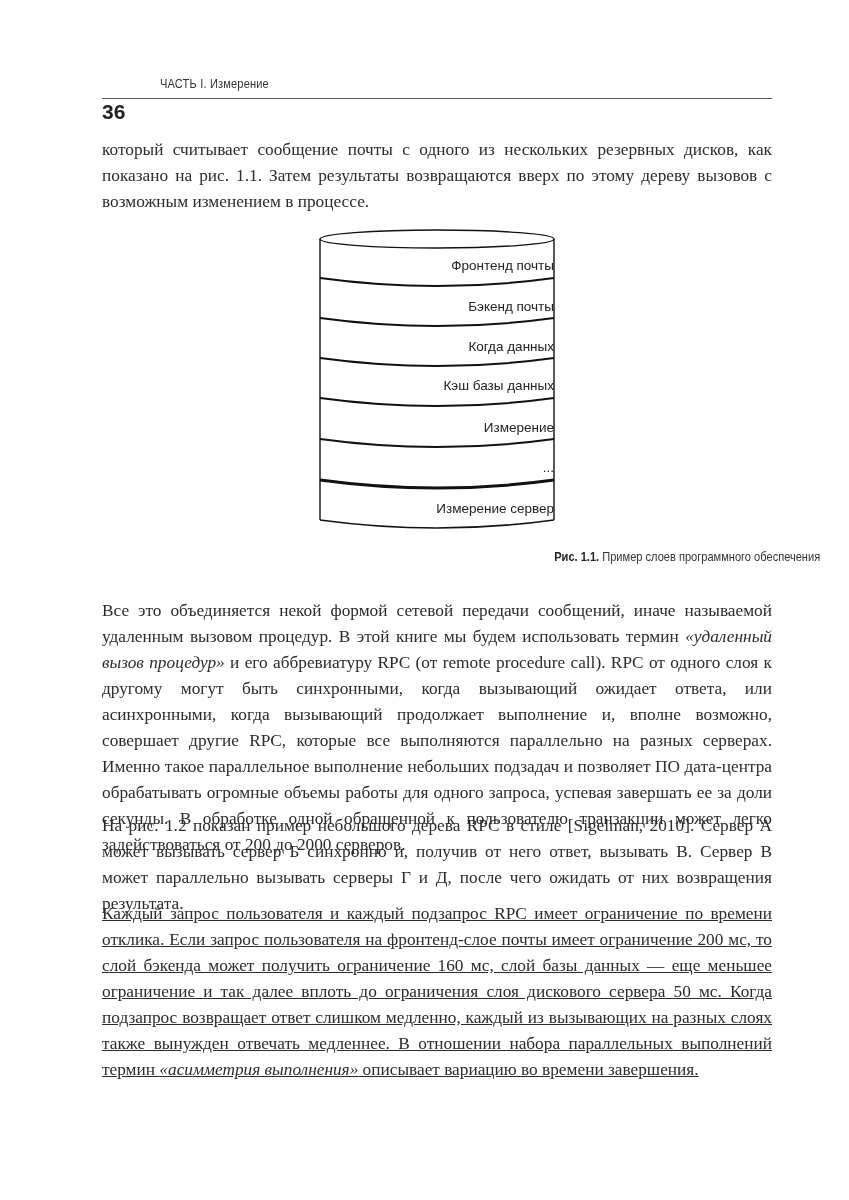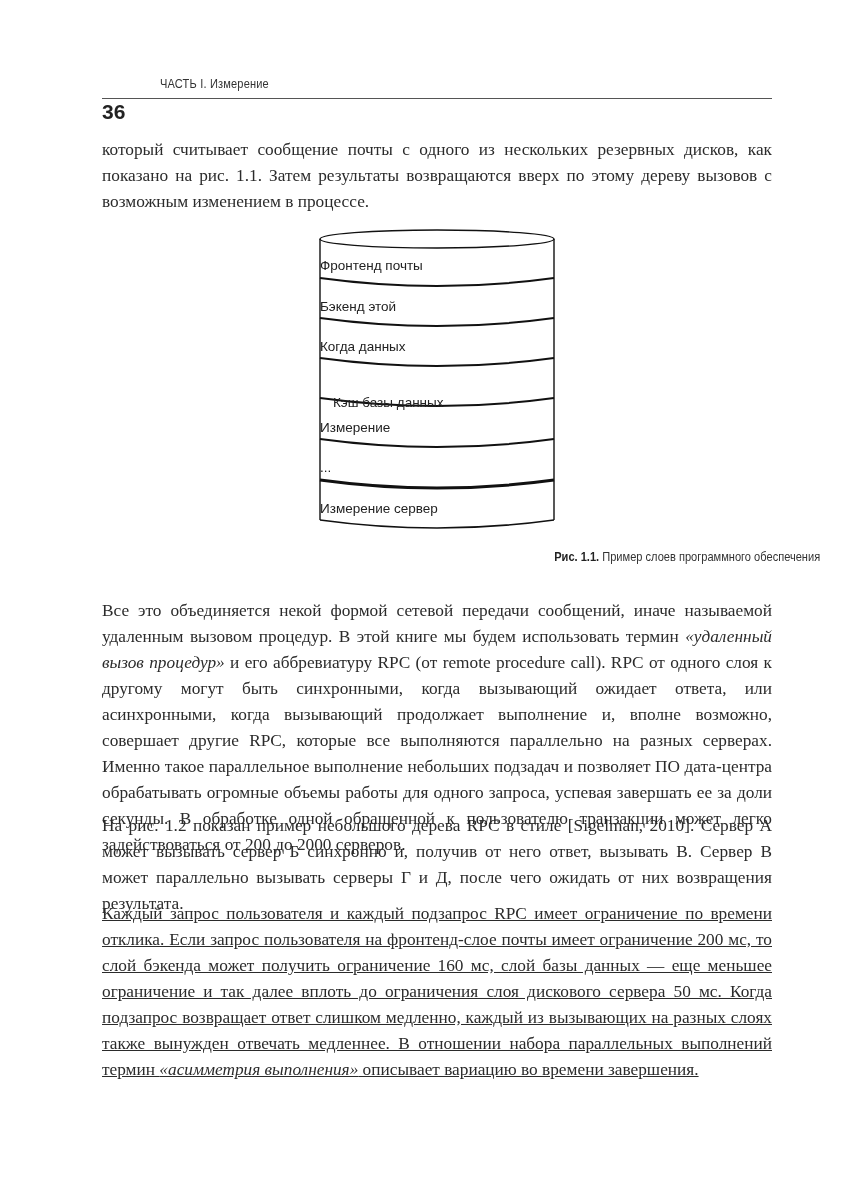--- a/index.html
+++ b/index.html
@@ -8,21 +8,21 @@
     .page-num { position: absolute; left: 0; top: 2px; font-family: "Liberation Sans", sans-serif; font-weight: bold; font-size: 21px; color: #222; margin-top: 28px; }
     .running-head { position: absolute; left: 58px; top: 6px; font-family: "Liberation Sans", sans-serif; font-size: 13px; color: #333; transform: scaleX(0.85); transform-origin: left; letter-spacing: 0.2px; }
     .para { position: absolute; left: 102px; width: 670px; font-family: "Liberation Serif", serif; font-size: 17.3px; line-height: 26px; text-align: justify; text-align-last: left; color: #2b2b2b; }
     .para i { font-style: italic; }
     #p0 { top: 137px; }
     #p1 { top: 598px; }
     #p2 { top: 813px; }
     #p3 { top: 901px; text-decoration: underline; }
     .figure { position: absolute; left: 300px; top: 222px; width: 280px; height: 320px; }
     .figure svg { position: absolute; left: 0; top: 0; }
-    .layer-label { position: absolute; left: 20px; width: 234px; text-align: left; font-family: "Liberation Sans", sans-serif; font-size: 13.5px; color: #222; }
+    .layer-label { position: absolute; left: 20px; width: 234px; text-align: right; font-family: "Liberation Sans", sans-serif; font-size: 13.5px; color: #222; }
     .caption { position: absolute; left: 0; width: 849px; top: 549px; text-align: right; font-family: "Liberation Sans", sans-serif; font-size: 13.5px; color: #333; }
     .caption-inner { display: inline-block; transform: scaleX(0.82); }
     .caption b { font-weight: bold; color: #222; }
   </style>
 </head>
 <body>
 
 <div class="header">
   <span class="page-num">36</span>
   <span class="running-head">ЧАСТЬ I.  Измерение</span>
@@ -43,23 +43,23 @@
       <path d="M20 96 Q137 112 254 96" stroke-width="2"></path>
       <path d="M20 136 Q137 152 254 136" stroke-width="2"></path>
       <path d="M20 176 Q137 192 254 176" stroke-width="2"></path>
       <path d="M20 217 Q137 233 254 217" stroke-width="2"></path>
       <path d="M20 258 Q137 274 254 258" stroke-width="3"></path>
 
       <path d="M20 298 Q137 314 254 298" stroke-width="1.6"></path>
     </g>
   </svg>
   <div class="layer-label" style="top:36px;">Фронтенд почты</div>
-  <div class="layer-label" style="top:77px;">Бэкенд этой</div>
+  <div class="layer-label" style="top:77px;">Бэкенд почты</div>
   <div class="layer-label" style="top:117px;">Когда данных</div>
-  <div class="layer-label" style="top:173px;padding-left:13px;">Кэш базы данных</div>
+  <div class="layer-label" style="top:156px;">Кэш базы данных</div>
   <div class="layer-label" style="top:198px;">Измерение</div>
   <div class="layer-label" style="top:238px;">...</div>
   <div class="layer-label" style="top:279px;">Измерение сервер</div>
 </div>
 
 <div class="caption">
   <span class="caption-inner">
     <b>Рис. 1.1.</b><span> Пример слоев программного обеспечения</span>
   </span>
 </div>

